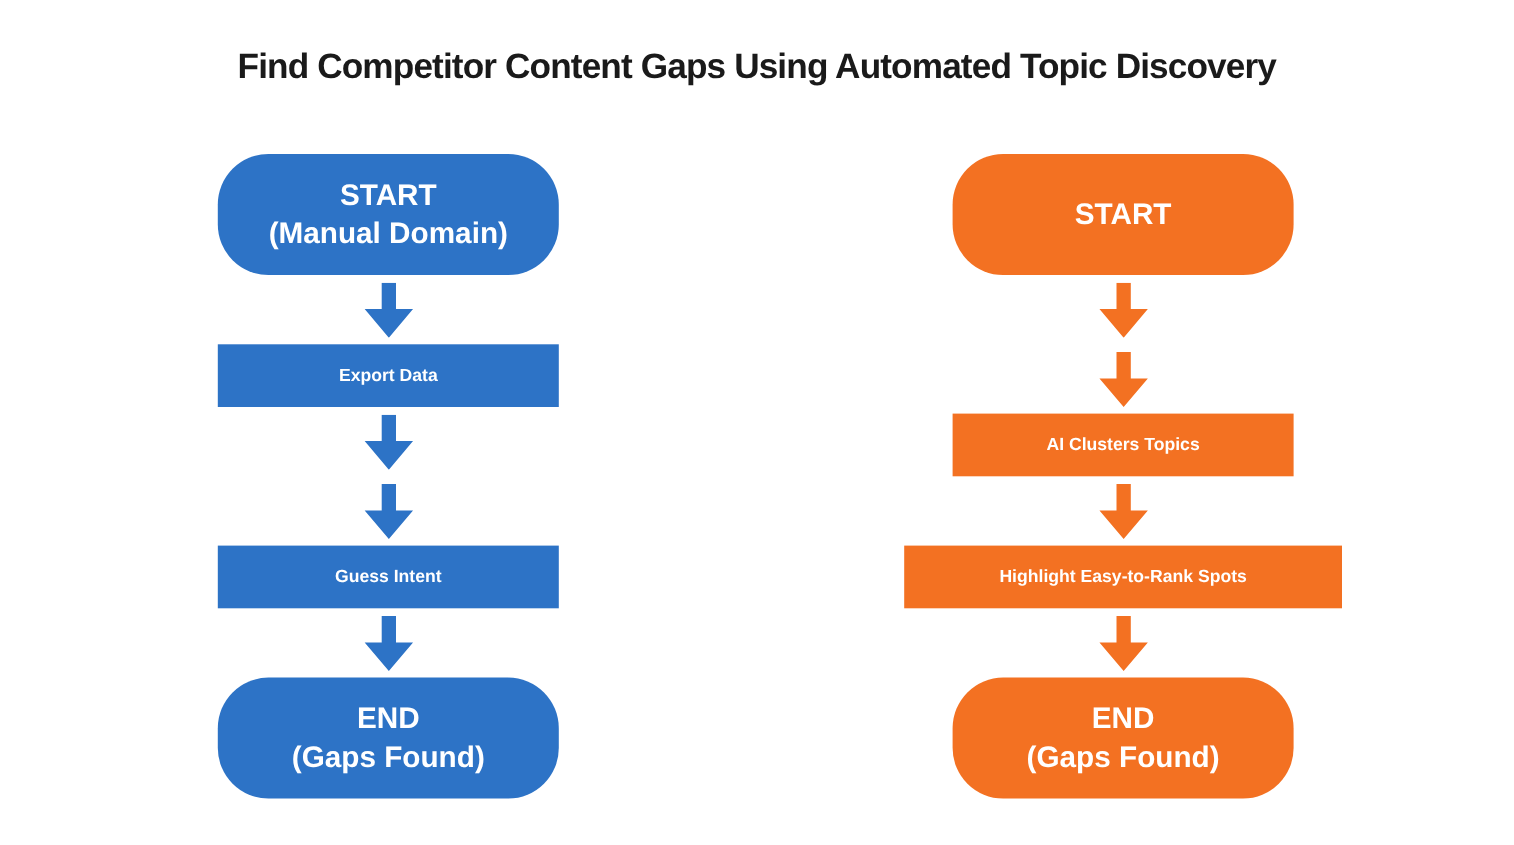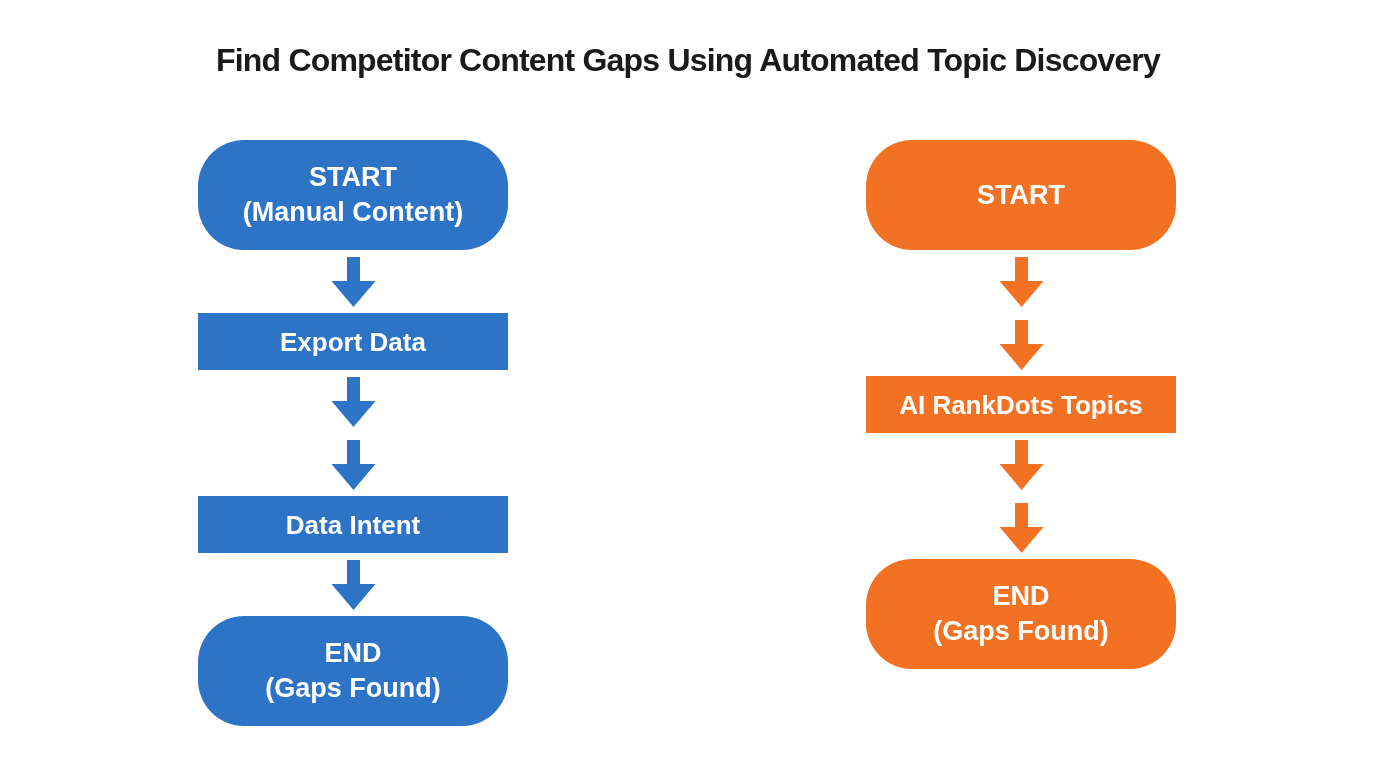--- a/index.html
+++ b/index.html
@@ -55,21 +55,21 @@
     height: 110px;
     border-radius: 46px;
     gap: 2px;
   }
   .terminator span {
     font-size: 27px;
     line-height: 33px;
   }
 
   .process { height: 57px; }
-  .process span { font-size: 26px; line-height: 30px; }
+  .process span { font-size: 16px; line-height: 30px; }
 
   .process.wide { width: 398px; }
 
   .arrow-row {
     height: 63px;
     display: flex;
     align-items: center;
     justify-content: center;
   }
   .arrow-row svg { display: block; }
@@ -78,21 +78,21 @@
 <body>
 
 <div class="canvas">
 
   <div class="title">Find Competitor Content Gaps Using Automated Topic Discovery</div>
 
   <div class="flow flow-manual">
 
     <div class="node terminator">
       <span>START</span>
-      <span>(Manual Content)</span>
+      <span>(Manual Domain)</span>
     </div>
 
     <div class="arrow-row">
       <svg width="45" height="50" viewBox="0 0 45 50" aria-hidden="true">
         <path d="M16 0 H29 V24 H44.5 L22.5 50 L0.5 24 H16 Z" fill="currentColor"></path>
       </svg>
     </div>
 
     <div class="node process">
       <span>Export Data</span>
@@ -105,21 +105,21 @@
     </div>
 
 
     <div class="arrow-row">
       <svg width="45" height="50" viewBox="0 0 45 50" aria-hidden="true">
         <path d="M16 0 H29 V24 H44.5 L22.5 50 L0.5 24 H16 Z" fill="currentColor"></path>
       </svg>
     </div>
 
     <div class="node process">
-      <span>Data Intent</span>
+      <span>Guess Intent</span>
     </div>
 
     <div class="arrow-row">
       <svg width="45" height="50" viewBox="0 0 45 50" aria-hidden="true">
         <path d="M16 0 H29 V24 H44.5 L22.5 50 L0.5 24 H16 Z" fill="currentColor"></path>
       </svg>
     </div>
 
     <div class="node terminator">
       <span>END</span>
@@ -141,29 +141,32 @@
     </div>
 
 
     <div class="arrow-row">
       <svg width="45" height="50" viewBox="0 0 45 50" aria-hidden="true">
         <path d="M16 0 H29 V24 H44.5 L22.5 50 L0.5 24 H16 Z" fill="currentColor"></path>
       </svg>
     </div>
 
     <div class="node process">
-      <span>AI RankDots Topics</span>
+      <span>AI Clusters Topics</span>
     </div>
 
     <div class="arrow-row">
       <svg width="45" height="50" viewBox="0 0 45 50" aria-hidden="true">
         <path d="M16 0 H29 V24 H44.5 L22.5 50 L0.5 24 H16 Z" fill="currentColor"></path>
       </svg>
     </div>
 
+    <div class="node process wide">
+      <span>Highlight Easy-to-Rank Spots</span>
+    </div>
 
     <div class="arrow-row">
       <svg width="45" height="50" viewBox="0 0 45 50" aria-hidden="true">
         <path d="M16 0 H29 V24 H44.5 L22.5 50 L0.5 24 H16 Z" fill="currentColor"></path>
       </svg>
     </div>
 
     <div class="node terminator">
       <span>END</span>
       <span>(Gaps Found)</span>

